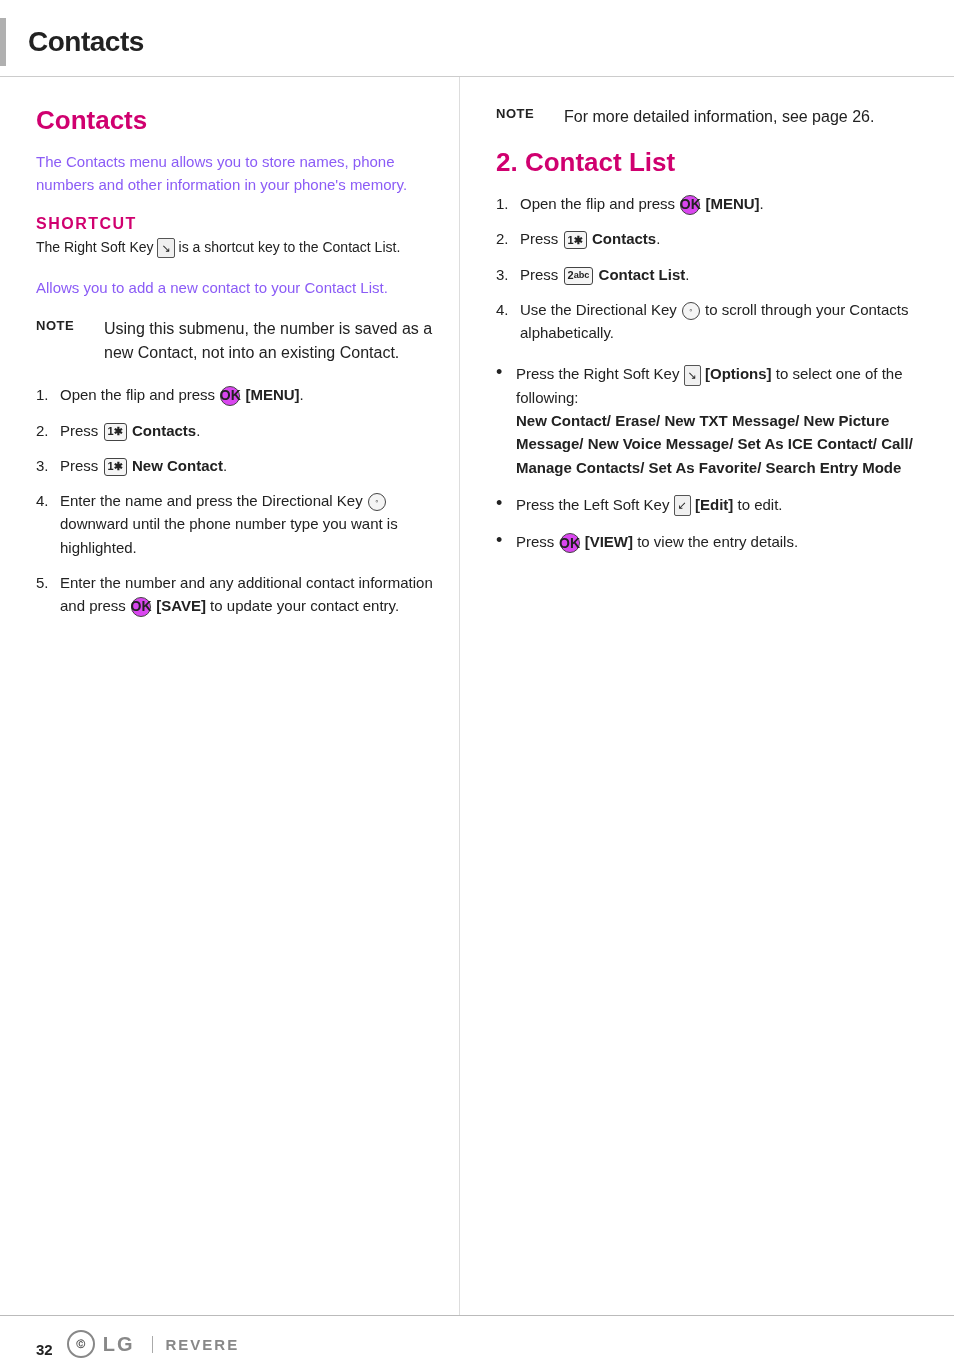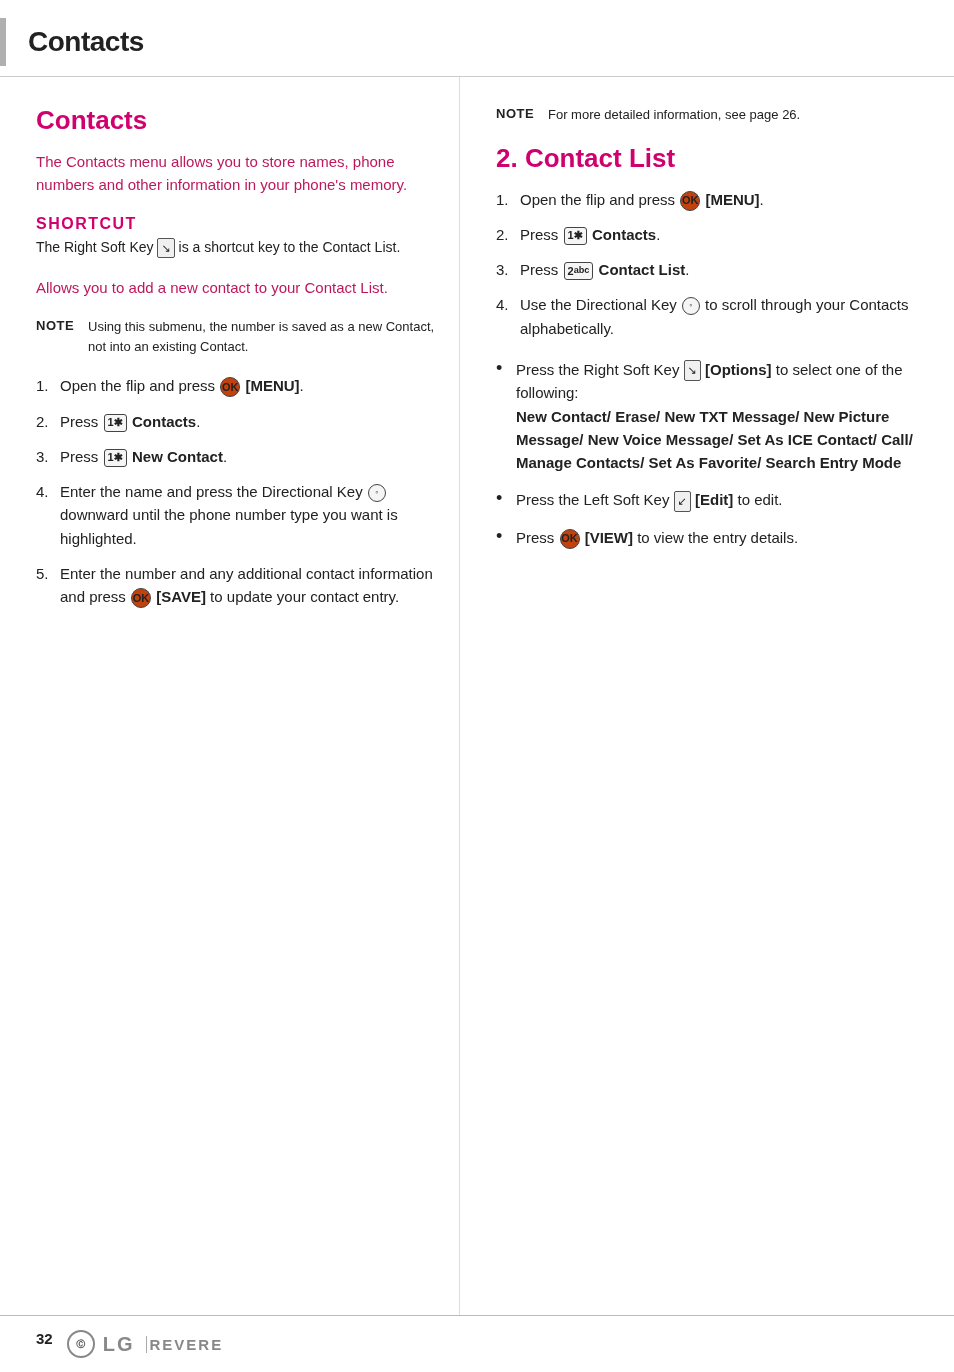--- a/index.html
+++ b/index.html
@@ -58,55 +58,55 @@
     .section-title {
       font-size: 26px;
       font-weight: bold;
       color: #d0006f;
       margin-bottom: 14px;
     }
     
     .body-text {
       font-size: 15px;
       line-height: 1.55;
-      color: #be185d;
+      color: #8b5cf6;
       margin-bottom: 18px;
     }
     
     .shortcut-label {
       font-size: 16px;
       font-weight: bold;
       color: #d0006f;
       letter-spacing: 1.5px;
       text-transform: uppercase;
       margin-bottom: 4px;
     }
     .shortcut-text {
       font-size: 14px;
       line-height: 1.5;
       color: #222;
       margin-bottom: 18px;
     }
     
     .note-block {
       display: flex;
-      gap: 10px;
+      gap: 26px;
       margin-bottom: 18px;
       margin-left: 0;
     }
     .note-label {
       font-size: 13px;
       font-weight: bold;
       color: #222;
       min-width: 42px;
       letter-spacing: 0.5px;
       padding-top: 1px;
     }
     .note-text {
-      font-size: 13px;
+      font-size: 16px;
       line-height: 1.5;
       color: #222;
     }
     
     .steps-list {
       list-style: none;
       padding: 0;
       margin: 0 0 18px 0;
     }
     .steps-list li {
@@ -144,24 +144,24 @@
       margin: 0 1px;
     }
     .ok-badge {
       display: inline-flex;
       align-items: center;
       justify-content: center;
       border: 1.5px solid #444;
       border-radius: 50%;
       width: 20px;
       height: 20px;
-      font-size: 11px;
+      font-size: 14px;
       font-weight: bold;
       vertical-align: middle;
-      background: #c2410c;
+      background: #d946ef;
       color: #222;
       margin: 0 1px;
     }
     .dir-key {
       display: inline-flex;
       align-items: center;
       justify-content: center;
       border: 1.5px solid #444;
       border-radius: 50%;
       width: 18px;
@@ -193,21 +193,21 @@
       min-width: 12px;
     }
     .bullet-content {
       flex: 1;
     }
     
     .page-footer {
       border-top: 1px solid #bbb;
       padding: 14px 36px;
       display: flex;
-      align-items: flex-start;
+      align-items: flex-end;
       gap: 14px;
     }
     .footer-page-num {
       font-size: 15px;
       font-weight: bold;
       color: #222;
     }
     .footer-logo {
       display: flex;
       align-items: center;
@@ -230,22 +230,22 @@
       font-weight: bold;
       color: #888;
       letter-spacing: 2px;
     }
     .revere-text {
       font-size: 15px;
       font-weight: bold;
       color: #888;
       letter-spacing: 2px;
       border-left: 1px solid #aaa;
-      padding-left: 2px;
-      margin-left: 4px;
+      padding-left: 12px;
+      margin-left: 10px;
       text-transform: uppercase;
     }
   </style>
 </head>
 <body>
 
 <div class="page-wrapper">
 
   <div class="page-header">
     <div class="left-accent"></div>

